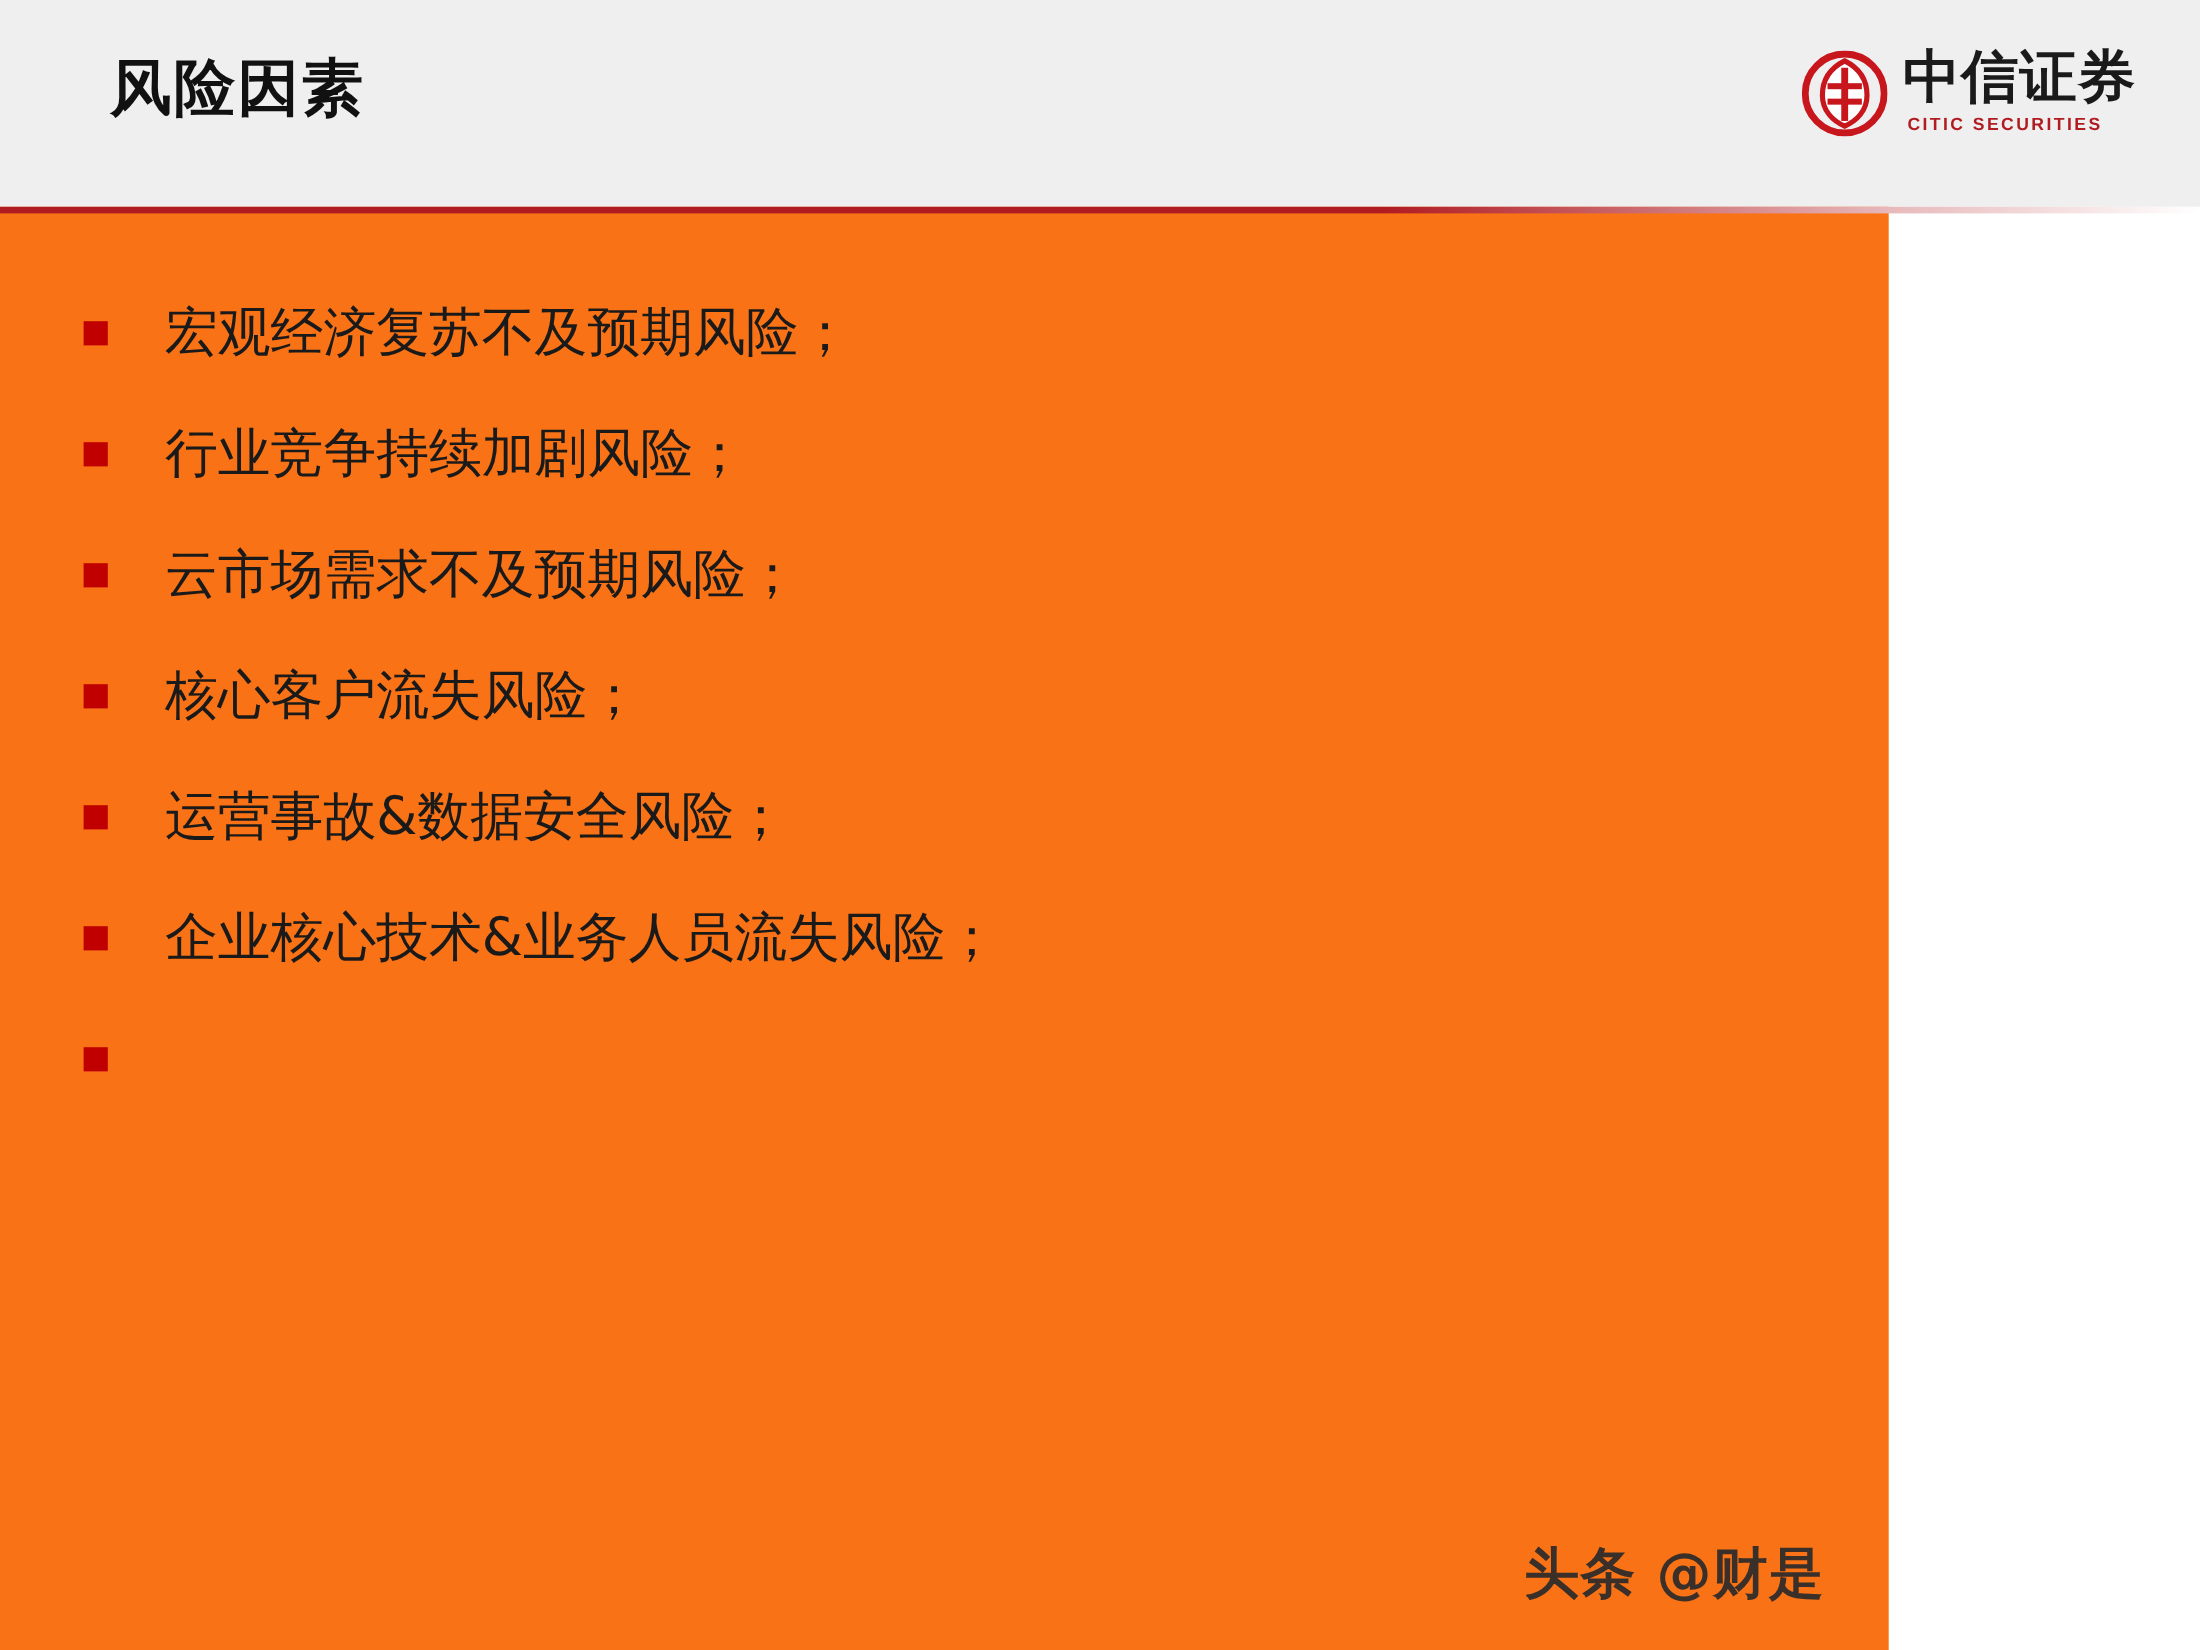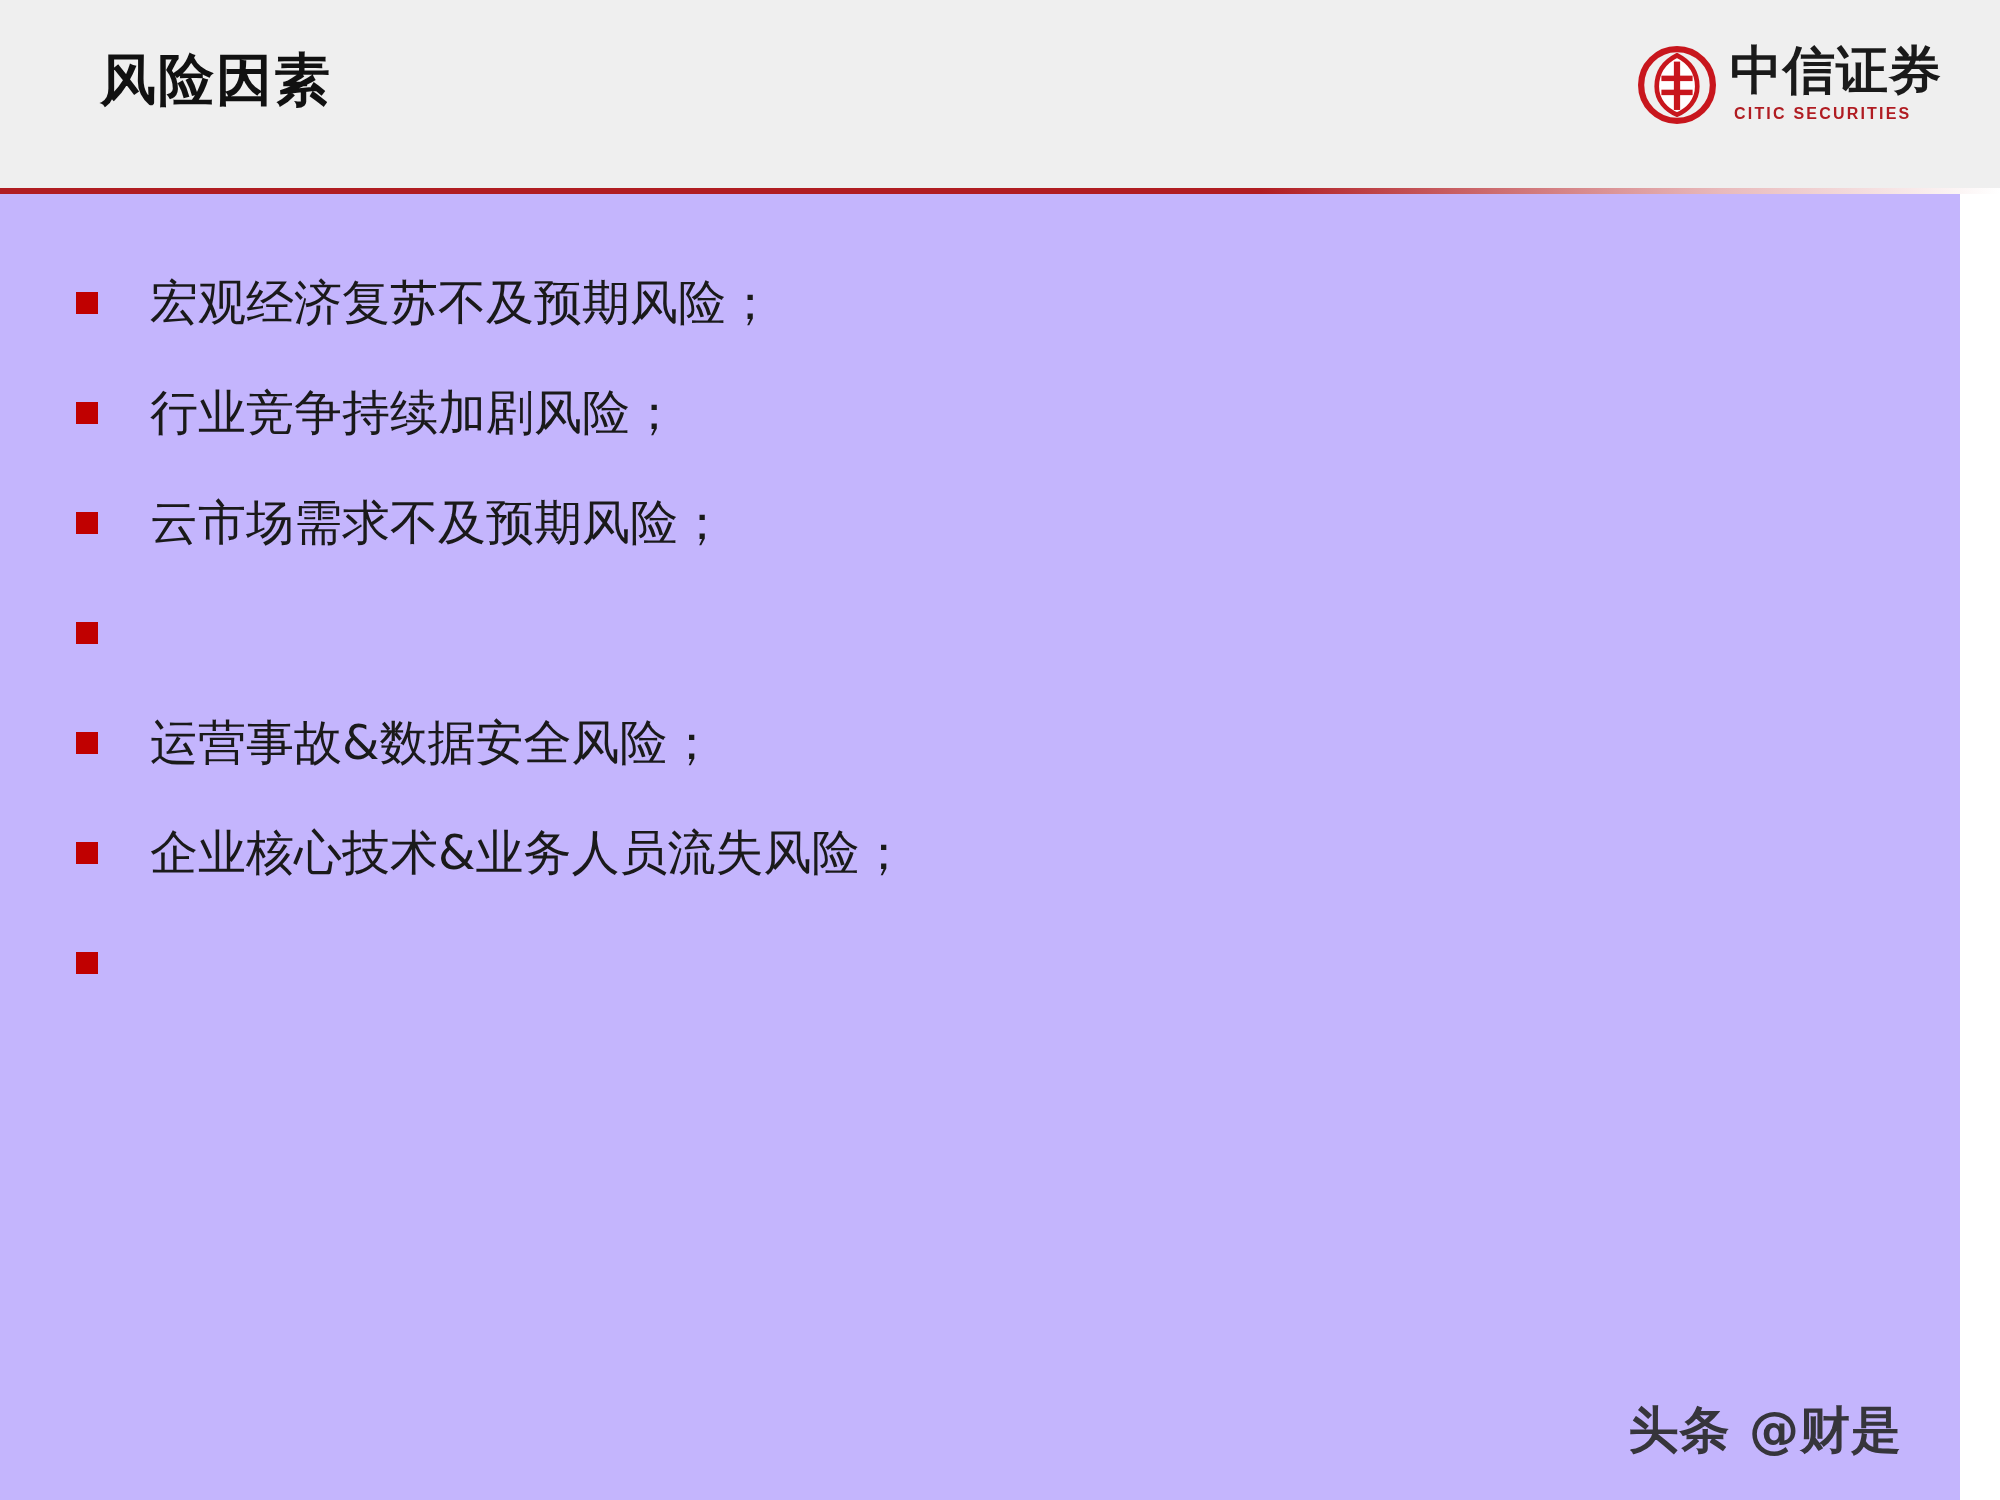--- a/index.html
+++ b/index.html
@@ -9,23 +9,23 @@
   }
   body {
     width: 2000px;
     height: 1500px;
     font-family: "Liberation Sans", sans-serif;
     overflow: hidden;
     position: relative;
   }
   .slide {
     position: relative;
-    width: 1960px;
+    width: 1717px;
     height: 1500px;
-    background: #c4b5fd;
+    background: #f97316;
     box-sizing: border-box;
   }
   
   .header {
     position: absolute;
     top: 0;
     left: 0;
     width: 2000px;
     height: 188px;
     background: #efefef;
@@ -170,20 +170,21 @@
       <span class="bullet-text">行业竞争持续加剧风险；</span>
     </div>
 
     <div class="bullet-row">
       <span class="bullet-marker"></span>
       <span class="bullet-text">云市场需求不及预期风险；</span>
     </div>
 
     <div class="bullet-row">
       <span class="bullet-marker"></span>
+      <span class="bullet-text">核心客户流失风险；</span>
     </div>
 
     <div class="bullet-row">
       <span class="bullet-marker"></span>
       <span class="bullet-text">运营事故&amp;数据安全风险；</span>
     </div>
 
     <div class="bullet-row">
       <span class="bullet-marker"></span>
       <span class="bullet-text">企业核心技术&amp;业务人员流失风险；</span>

